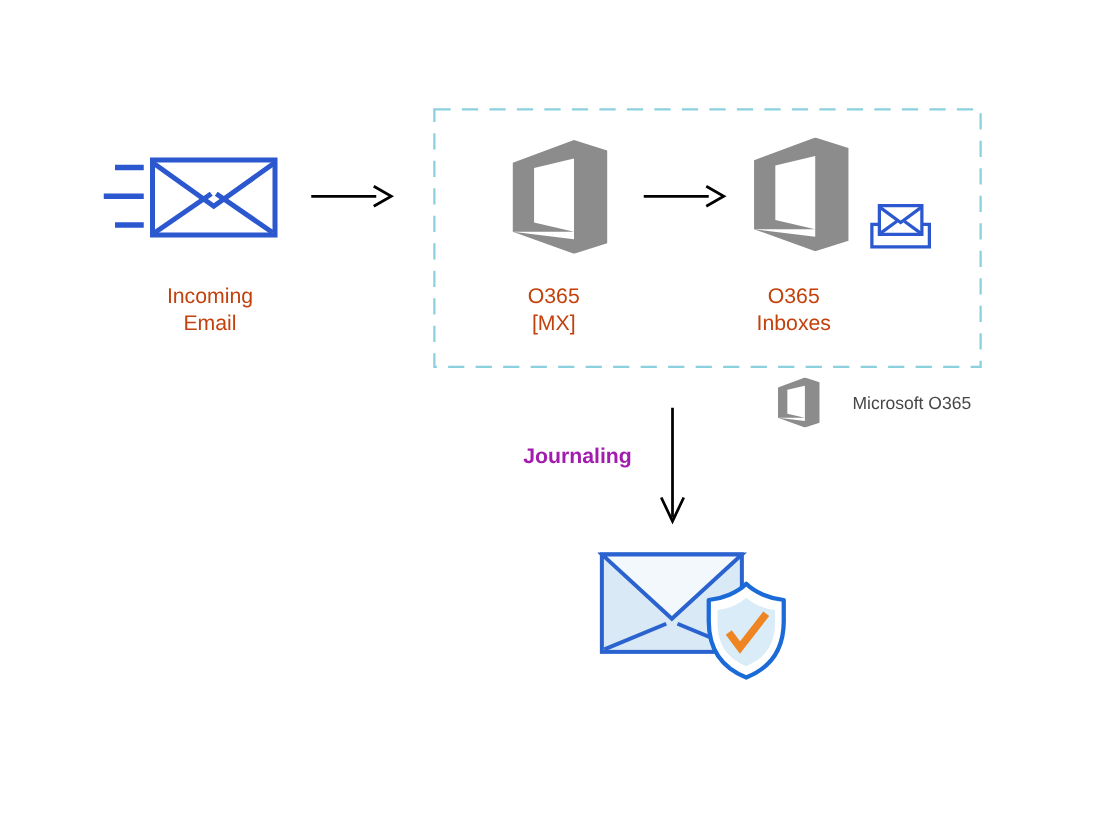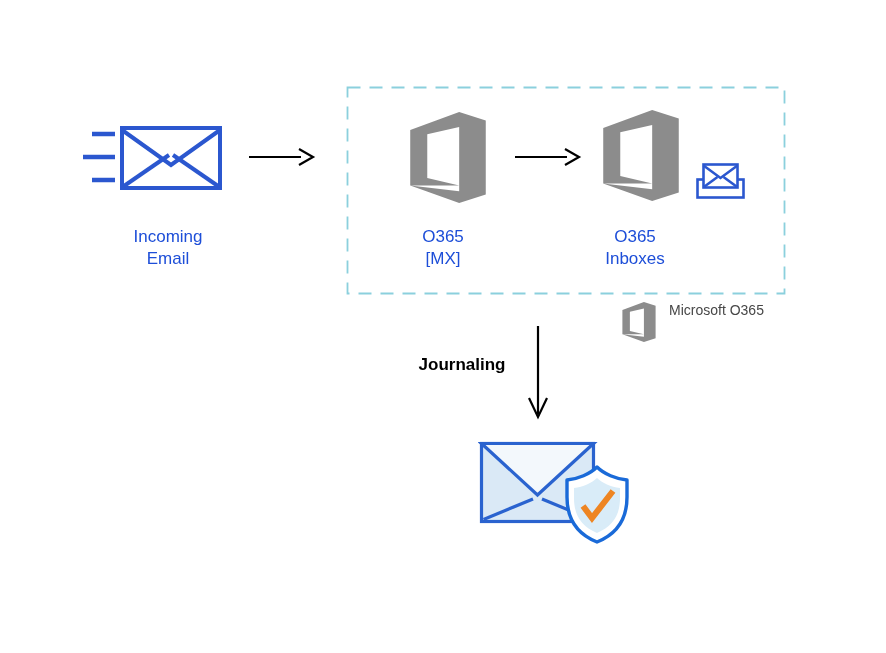--- a/index.html
+++ b/index.html
@@ -11,34 +11,35 @@
     background: #ffffff;
     font-family: "Liberation Sans", sans-serif;
     overflow: hidden;
   }
   .abs { position: absolute; }
   .node-label {
     position: absolute;
     text-align: center;
     font-size: 17px;
     line-height: 22px;
-    color: #1d4ed8;
+    color: #c2410c;
     white-space: pre-line;
   }
   .journaling-label {
     position: absolute;
     text-align: center;
     font-size: 17px;
     font-weight: 600;
-    color: #000000;
+    color: #a21caf;
   }
   .legend {
     position: absolute;
     display: flex;
-    gap: 13px;
+    align-items: center;
+    gap: 26px;
   }
   .legend-label {
     font-size: 14px;
     color: #474747;
   }
   svg { display: block; }
 </style>
 </head>
 <body>
 

